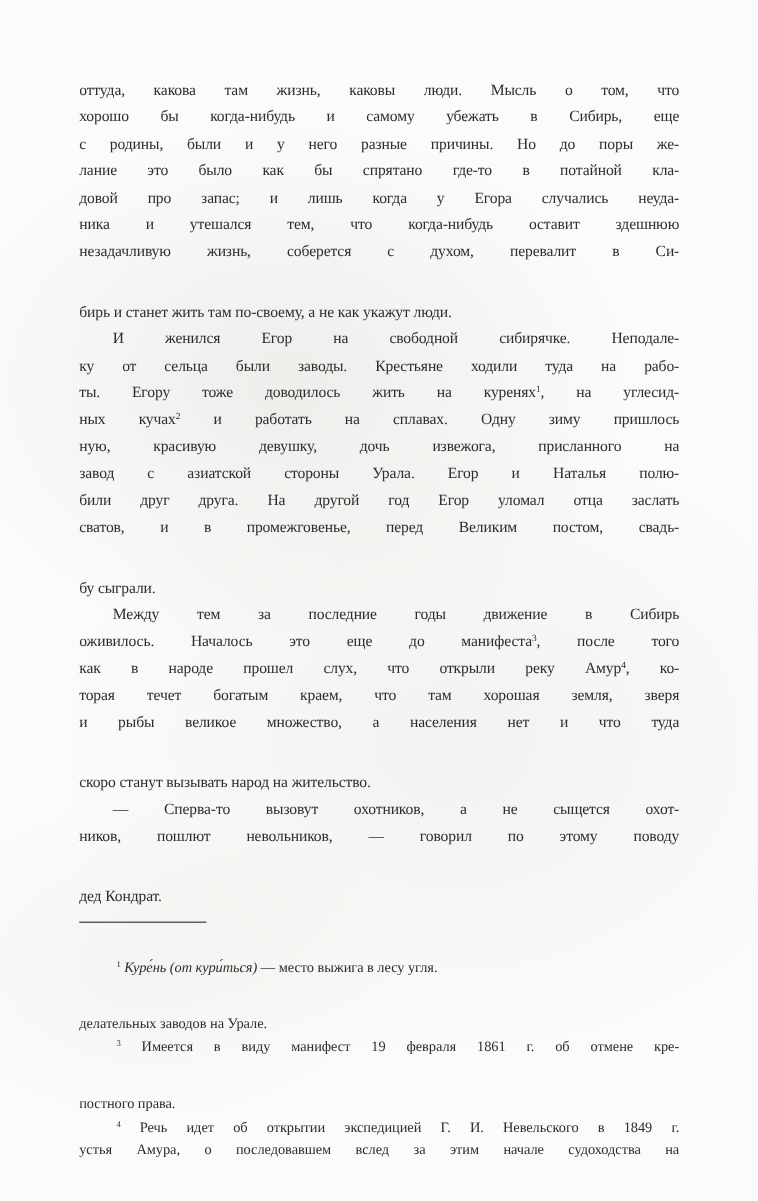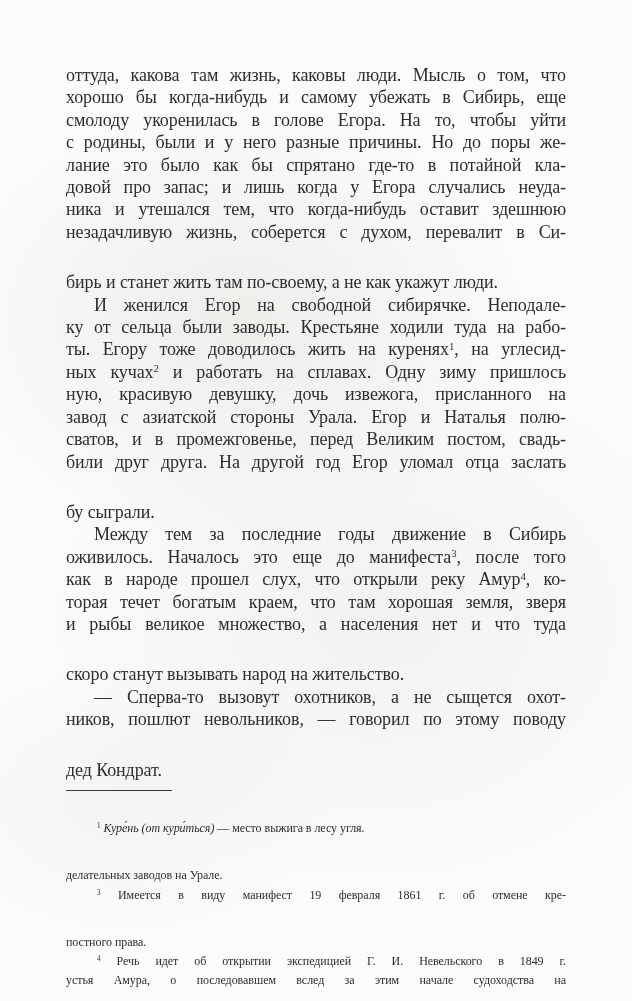--- a/index.html
+++ b/index.html
@@ -20,21 +20,21 @@
     padding: 64px 66px 0 66px;
     font-family: "Liberation Serif", "DejaVu Serif", serif;
     color: #2f2d2c;
     background:
       radial-gradient(ellipse 420px 320px at 38% 32%, rgba(222,221,217,0.45), rgba(222,221,217,0) 70%),
       radial-gradient(ellipse 480px 380px at 60% 62%, rgba(226,225,221,0.35), rgba(226,225,221,0) 72%),
       radial-gradient(ellipse 300px 200px at 20% 80%, rgba(228,227,223,0.30), rgba(228,227,223,0) 70%),
       #fbfbfa;
   }
   .main-text {
-    font-size: 18px;
+    font-size: 13px;
     line-height: 22.4px;
     letter-spacing: -0.1px;
   }
   .line {
     text-align: justify;
     text-align-last: justify;
   }
   .line.last {
     text-align: justify;
     text-align-last: left;
@@ -71,35 +71,34 @@
     color: #343231;
   }
 </style>
 </head>
 <body>
 
 <div class="page">
   <div class="main-text">
       <div class="line">оттуда, какова там жизнь, каковы люди. Мысль о том, что</div>
       <div class="line">хорошо бы когда-нибудь и самому убежать в Сибирь, еще</div>
-      <div class="line">смолоду укоренилась в голове Егора. На то, чтобы уйти</div>
       <div class="line">с родины, были и у него разные причины. Но до поры же-</div>
       <div class="line">лание это было как бы спрятано где-то в потайной кла-</div>
       <div class="line">довой про запас; и лишь когда у Егора случались неуда-</div>
       <div class="line">ника и утешался тем, что когда-нибудь оставит здешнюю</div>
       <div class="line">незадачливую жизнь, соберется с духом, перевалит в Си-</div>
       <div class="line last">бирь и станет жить там по-своему, а не как укажут люди.</div>
       <div class="line indent">И женился Егор на свободной сибирячке. Неподале-</div>
       <div class="line">ку от сельца были заводы. Крестьяне ходили туда на рабо-</div>
       <div class="line">ты. Егору тоже доводилось жить на куренях<sup>1</sup>, на углесид-</div>
       <div class="line">ных кучах<sup>2</sup> и работать на сплавах. Одну зиму пришлось</div>
       <div class="line">ную, красивую девушку, дочь извежога, присланного на</div>
       <div class="line">завод с азиатской стороны Урала. Егор и Наталья полю-</div>
+      <div class="line">били друг друга. На другой год Егор уломал отца заслать</div>
       <div class="line">сватов, и в промежговенье, перед Великим постом, свадь-</div>
-      <div class="line">били друг друга. На другой год Егор уломал отца заслать</div>
       <div class="line last">бу сыграли.</div>
       <div class="line indent">Между тем за последние годы движение в Сибирь</div>
       <div class="line">оживилось. Началось это еще до манифеста<sup>3</sup>, после того</div>
       <div class="line">как в народе прошел слух, что открыли реку Амур<sup>4</sup>, ко-</div>
       <div class="line">торая течет богатым краем, что там хорошая земля, зверя</div>
       <div class="line">и рыбы великое множество, а населения нет и что туда</div>
       <div class="line last">скоро станут вызывать народ на жительство.</div>
       <div class="line indent">— Сперва-то вызовут охотников, а не сыщется охот-</div>
       <div class="line">ников, пошлют невольников, — говорил по этому поводу</div>
       <div class="line last">дед Кондрат.</div>

